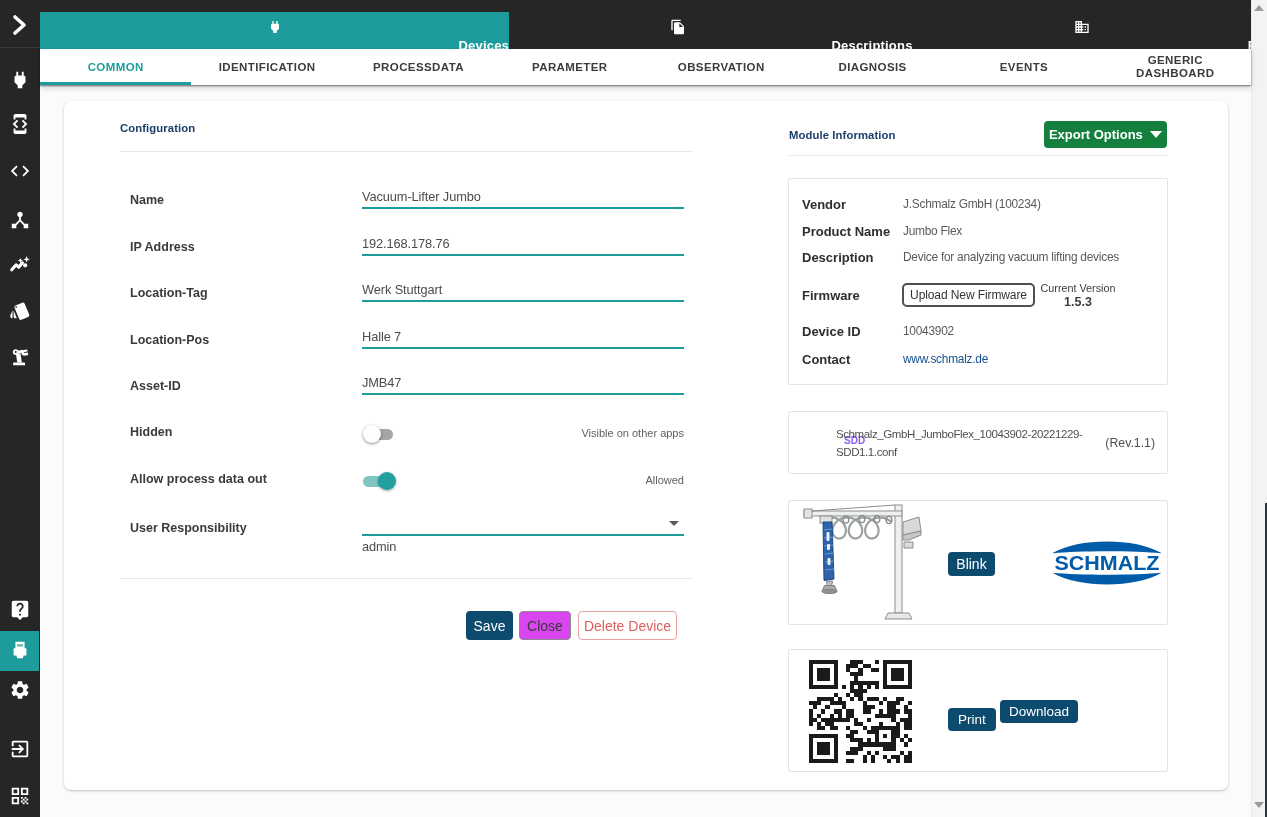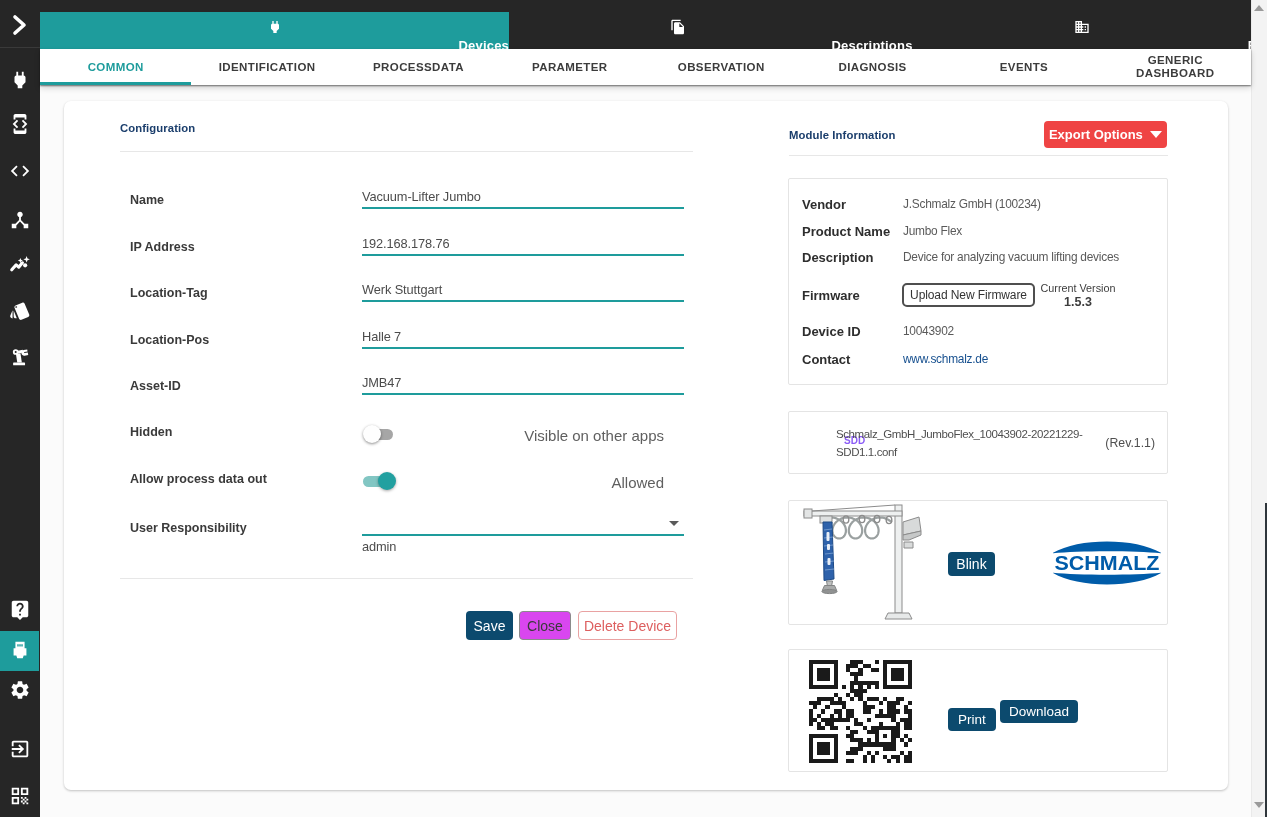--- a/index.html
+++ b/index.html
@@ -13,21 +13,21 @@
   #nav2{left:40px;top:49px;width:1211px;height:36px;background:#fff;box-shadow:0 1px 1.5px rgba(0,0,0,.5),0 3px 6px rgba(0,0,0,.16);z-index:5;}
   .ntab{position:absolute;top:0;height:36px;width:151.4px;font-size:11.5px;font-weight:bold;color:#3c3c3c;letter-spacing:.4px;display:flex;align-items:center;justify-content:center;text-align:center;line-height:13px;}
   #inkbar{left:40px;top:82px;width:151.4px;height:3px;background:#1e9c9c;z-index:6;}
   #content{left:40px;top:85px;width:1211px;height:732px;background:#fbfbfb;}
   #card{left:64px;top:101px;width:1164px;height:689px;background:#fff;border-radius:7px;box-shadow:0 1px 3px rgba(0,0,0,.14),0 1px 2px rgba(0,0,0,.10);}
   .navy{color:#1b3e6c;font-weight:bold;font-size:11.3px;letter-spacing:.1px;}
   .hr{position:absolute;height:1px;background:#e7e7e7;}
   .flabel{position:absolute;left:130px;font-size:12.5px;font-weight:bold;color:#3a3a3a;}
   .fval{position:absolute;left:362px;font-size:12.8px;color:#4c4c4c;letter-spacing:-.1px;}
   .uline{position:absolute;left:362px;width:322px;height:2px;background:#1e9c9c;}
-  .hint{position:absolute;font-size:15px;color:#5f5f5f;right:603px;text-align:right;margin-left:42px;}
+  .hint{position:absolute;font-size:11px;color:#5f5f5f;right:583px;text-align:right;margin-left:42px;}
   .btn{position:absolute;box-sizing:border-box;border-radius:4px;font-size:14px;display:flex;align-items:center;justify-content:center;}
   .btn-dark{background:#0c4a6e;color:#fff;}
   .btn-outline{background:#d946ef;border:1px solid #8b8b8b;color:#3a3a3a;}
   .btn-red{background:#fff;border:1px solid #e9a2a2;color:#dd5f5f;}
   .icard{position:absolute;box-sizing:border-box;background:#fff;border:1px solid #e4e4e4;border-radius:2px;}
   .ilabel{position:absolute;left:802px;font-size:13px;font-weight:bold;color:#2e2e2e;}
   .ival{position:absolute;left:903px;font-size:11.9px;color:#5a5a5a;letter-spacing:-.25px;}
   #scroll{left:1251px;top:0;width:16px;height:817px;background:#f3f3f3;border-left:1px solid #e9e9e9;box-sizing:border-box;}
 </style>
 </head>
@@ -117,21 +117,21 @@
 <div class="abs" style="left:669px;top:521px;width:0;height:0;border-left:5px solid transparent;border-right:5px solid transparent;border-top:5px solid #5a5a5a;"></div>
 <div class="uline" style="top:533.5px;height:2px;"></div>
 
 <div class="hr" style="left:120px;top:578px;width:573px;"></div>
 
 <div class="btn btn-dark" style="left:466px;top:611px;width:47px;height:29px;">Save</div>
 <div class="btn btn-outline" style="left:519px;top:611px;width:52px;height:29px;">Close</div>
 <div class="btn btn-red" style="left:578px;top:611px;width:99px;height:29px;">Delete Device</div>
 
 <div class="abs navy" style="left:789px;top:129px;">Module Information</div>
-<div class="btn" style="left:1044px;top:121px;width:123px;height:27px;background:#ef4444;color:#fff;font-weight:bold;font-size:13px;">Export Options&nbsp;&nbsp;<span style="display:inline-block;width:0;height:0;border-left:6px solid transparent;border-right:6px solid transparent;border-top:7px solid #fff;"></span></div>
+<div class="btn" style="left:1044px;top:121px;width:123px;height:27px;background:#15803d;color:#fff;font-weight:bold;font-size:13px;">Export Options&nbsp;&nbsp;<span style="display:inline-block;width:0;height:0;border-left:6px solid transparent;border-right:6px solid transparent;border-top:7px solid #fff;"></span></div>
 <div class="hr" style="left:789px;top:155px;width:379px;"></div>
 
 <div class="icard" style="left:788px;top:178px;width:380px;height:207px;"></div>
 <div class="ilabel" style="top:197px;">Vendor</div>
 <div class="ival" style="top:197px;">J.Schmalz GmbH (100234)</div>
 <div class="ilabel" style="top:223.5px;">Product Name</div>
 <div class="ival" style="top:223.5px;">Jumbo Flex</div>
 <div class="ilabel" style="top:250px;">Description</div>
 <div class="ival" style="top:250px;">Device for analyzing vacuum lifting devices</div>
 <div class="ilabel" style="top:288px;">Firmware</div>

